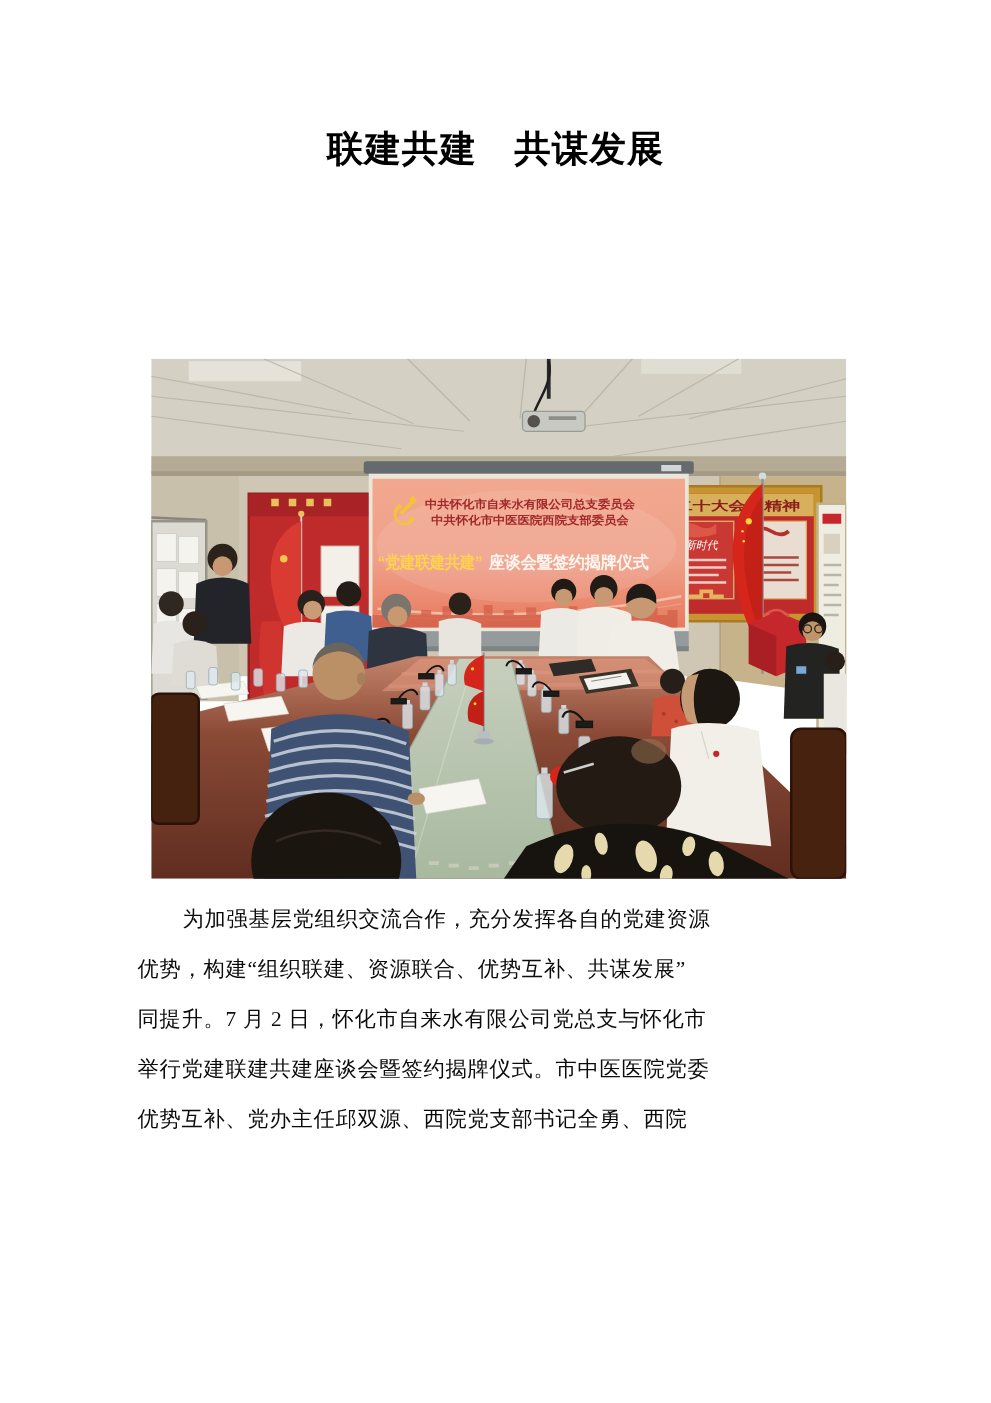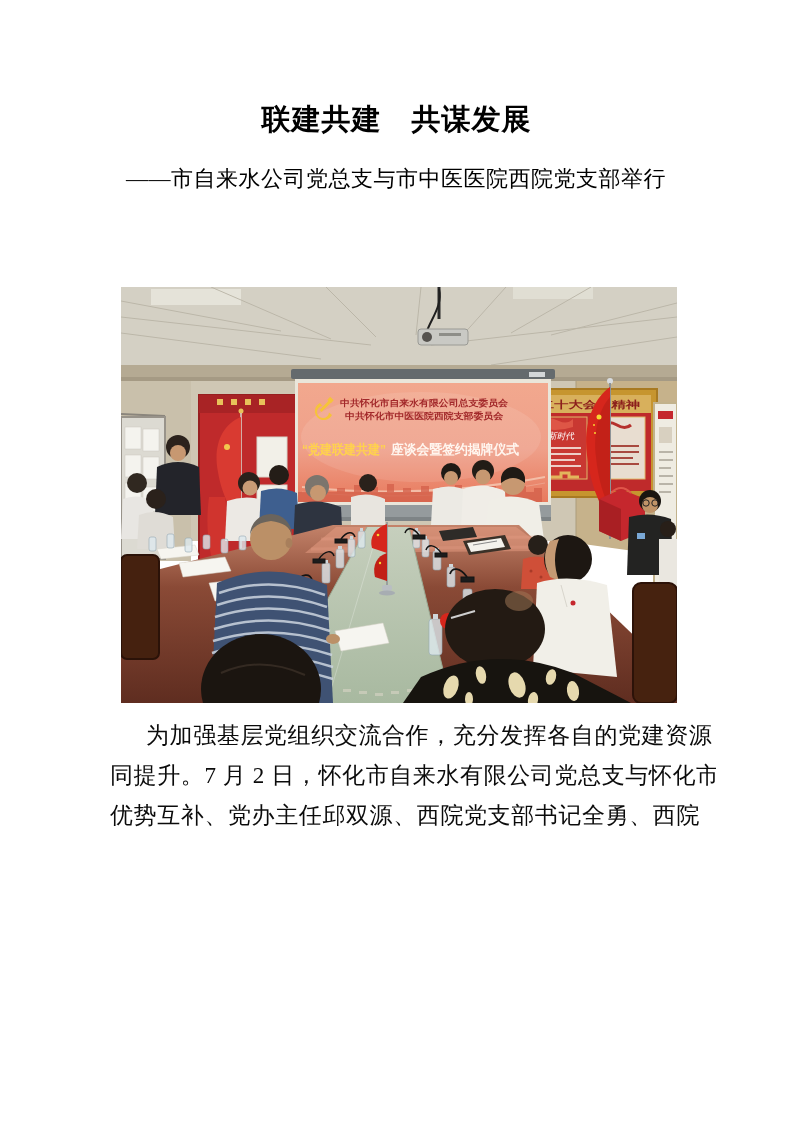--- a/index.html
+++ b/index.html
@@ -6,33 +6,32 @@
   html,body{margin:0;padding:0;background:#ffffff;}
   .page{position:relative;width:793px;height:1122px;background:#fff;overflow:hidden;
         font-family:"Liberation Serif",serif;color:#000;}
   .doc-title{position:absolute;top:100px;left:0;width:100%;text-align:center;
         font-family:"Liberation Sans",sans-serif;font-weight:700;font-size:29px;letter-spacing:1px;}
   .subtitle{position:absolute;left:26px;width:740px;text-align:center;font-size:22px;letter-spacing:.5px;}
   .sub1{top:164px;}
   .sub2{top:207px;}
   .photo{position:absolute;left:121px;top:287px;width:556px;height:416px;}
   .photo svg{display:block;width:556px;height:416px;}
-  .bodytext{position:absolute;left:110px;top:716px;width:606px;font-size:23px;
+  .bodytext{position:absolute;left:110px;top:716px;width:606px;font-size:17px;
         letter-spacing:.6px;line-height:40px;color:#0b0b0b;}
   .bodytext .line{height:40px;white-space:nowrap;overflow:hidden;}
   .bodytext .indent{text-indent:36px;}
   svg text{font-family:"Liberation Sans",sans-serif;}
 </style>
 </head>
 <body>
 
 <div class="page">
 
   <div class="doc-title">联建共建　共谋发展</div>
-  <div class="subtitle sub1">——市自来水公司党总支与市中医医院西院党支部举行</div>
 
   <div class="photo">
     <svg viewBox="0 0 556 416">
       <defs>
         <linearGradient id="slideG" x1="0" y1="0" x2="0" y2="1">
           <stop offset="0" stop-color="#f2a88e"></stop>
             <stop offset="0.55" stop-color="#efA08a"></stop>
             <stop offset="1" stop-color="#e87a5d"></stop>
         </linearGradient>
         <linearGradient id="woodG" x1="0" y1="0" x2="0" y2="1">
@@ -434,17 +433,19 @@
             <ellipse cx="348" cy="412" rx="4" ry="7"></ellipse>
             <ellipse cx="412" cy="413" rx="5" ry="8" transform="rotate(10 412 413)"></ellipse>
           </g>
         </g>
       </g>
     </svg>
   </div>
 
   <div class="bodytext">
     <div class="line indent">为加强基层党组织交流合作，充分发挥各自的党建资源</div>
+    <div class="line">优势，构建“组织联建、资源联合、优势互补、共谋发展”</div>
     <div class="line">同提升。7 月 2 日，怀化市自来水有限公司党总支与怀化市</div>
+    <div class="line">举行党建联建共建座谈会暨签约揭牌仪式。市中医医院党委</div>
     <div class="line">优势互补、党办主任邱双源、西院党支部书记全勇、西院</div>
   </div>
 
 </div>
 
 </body></html>

